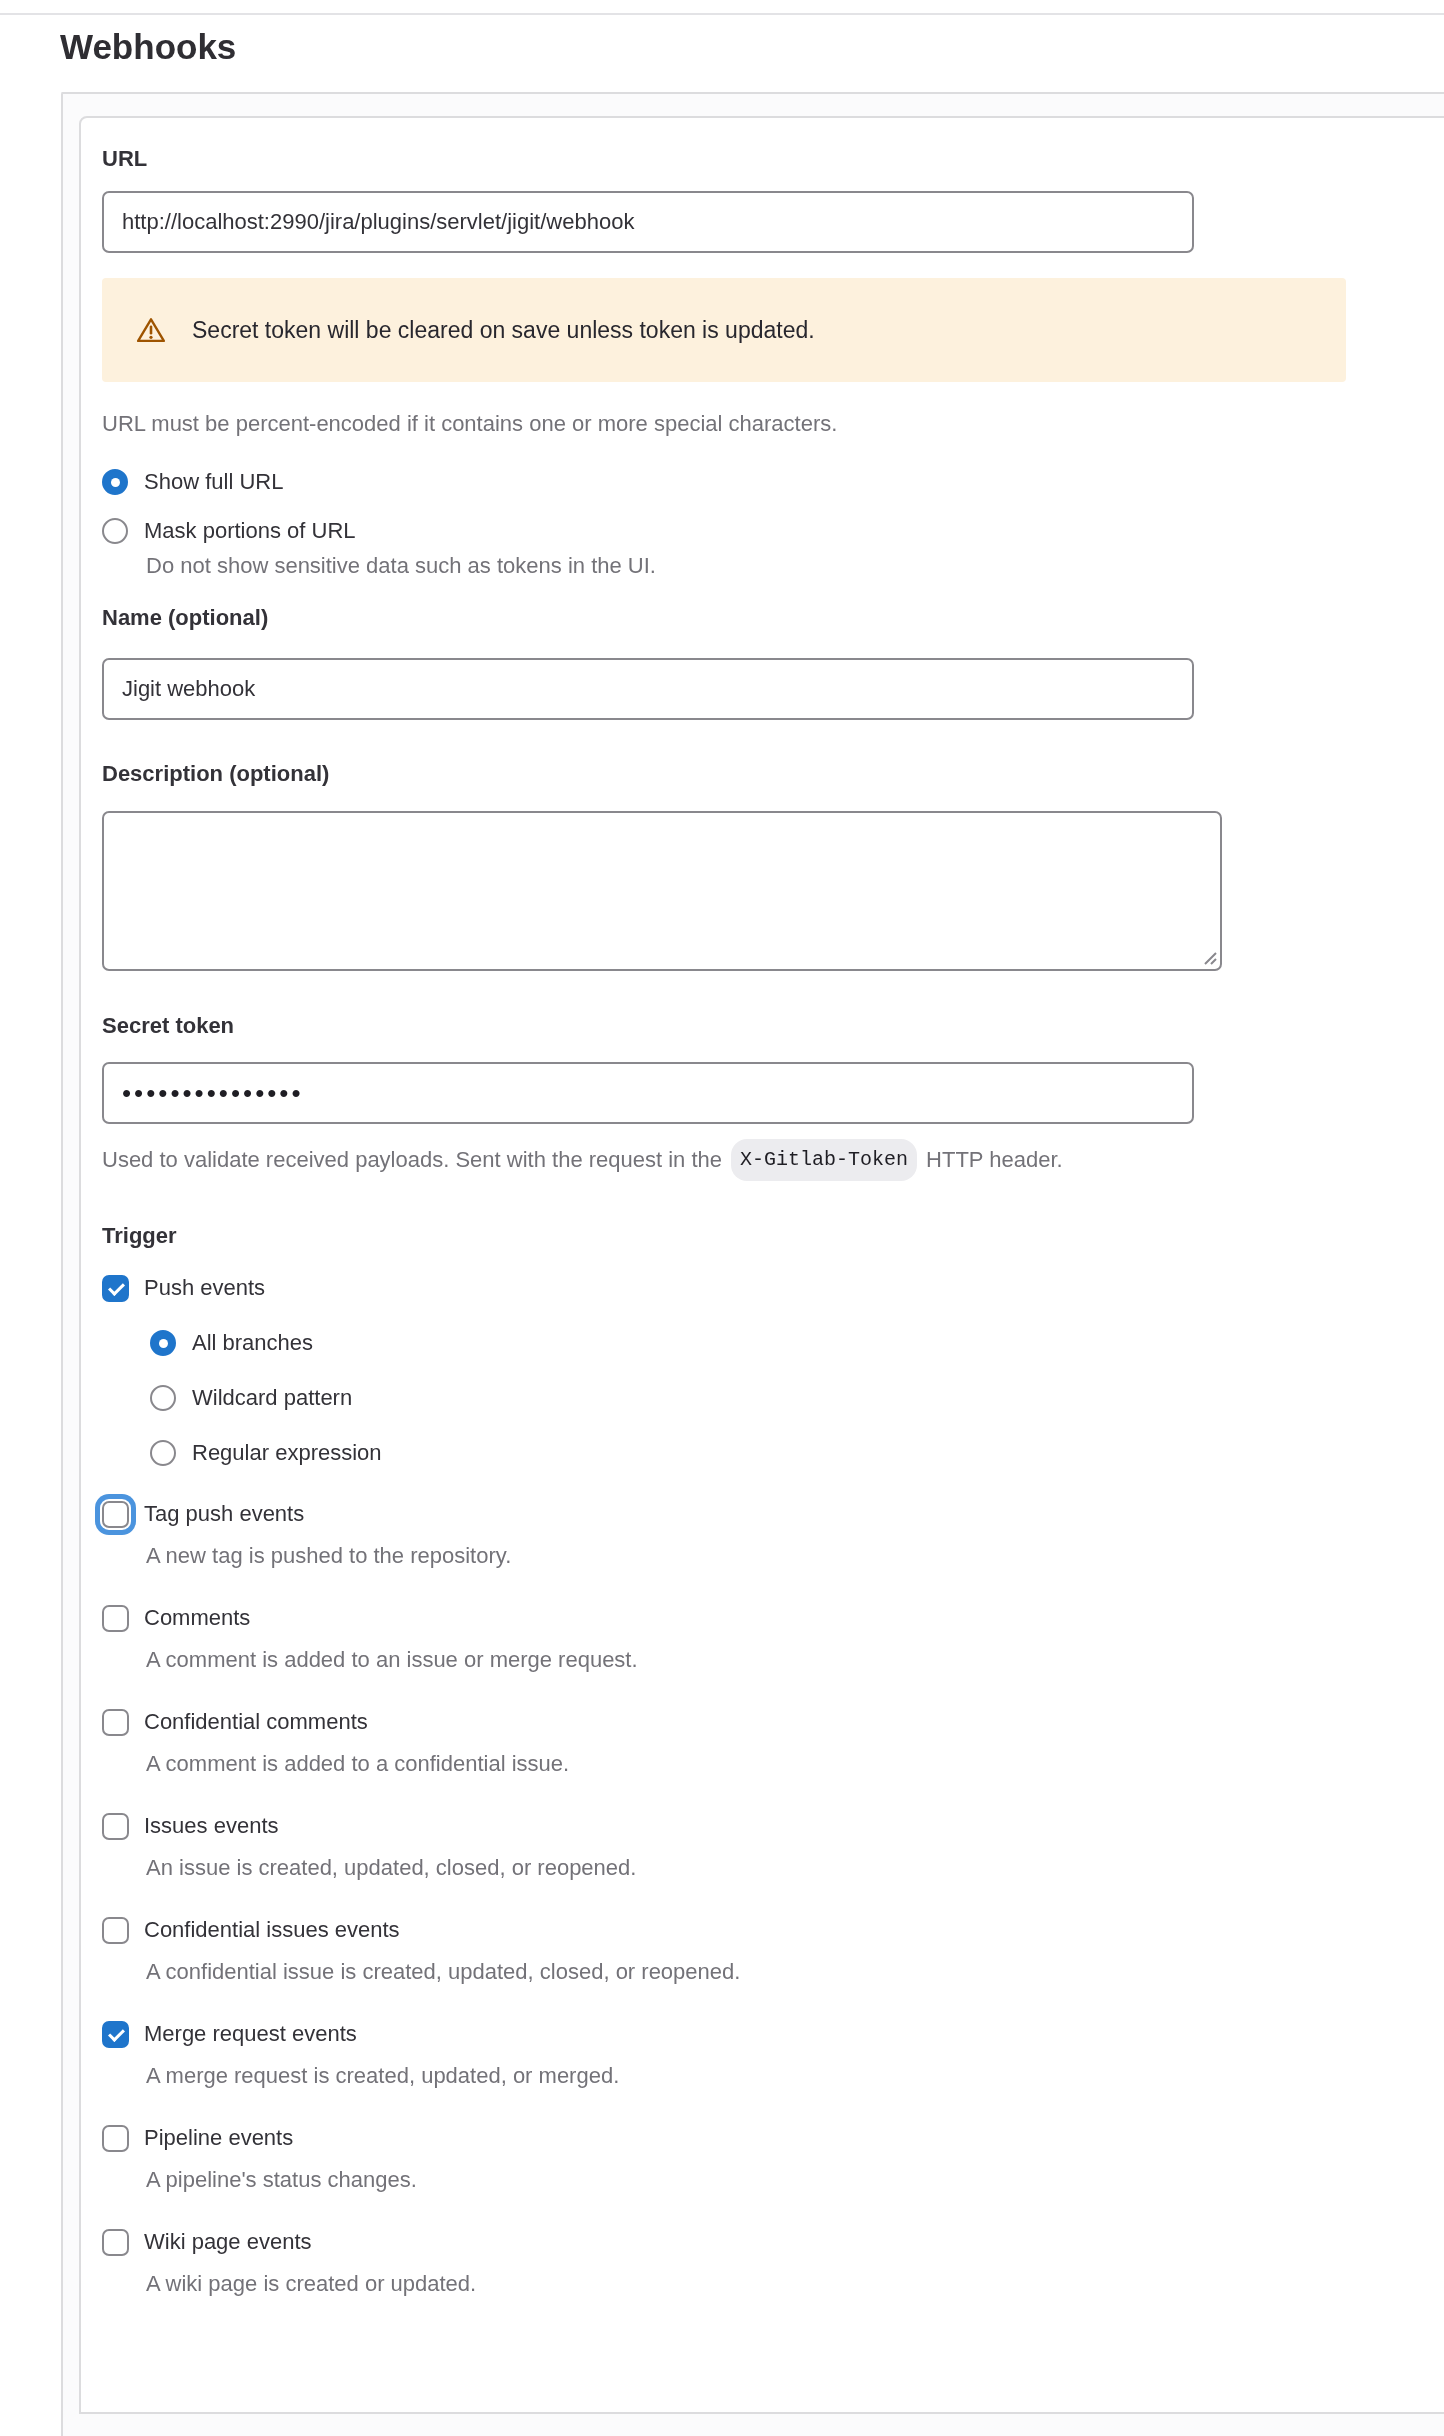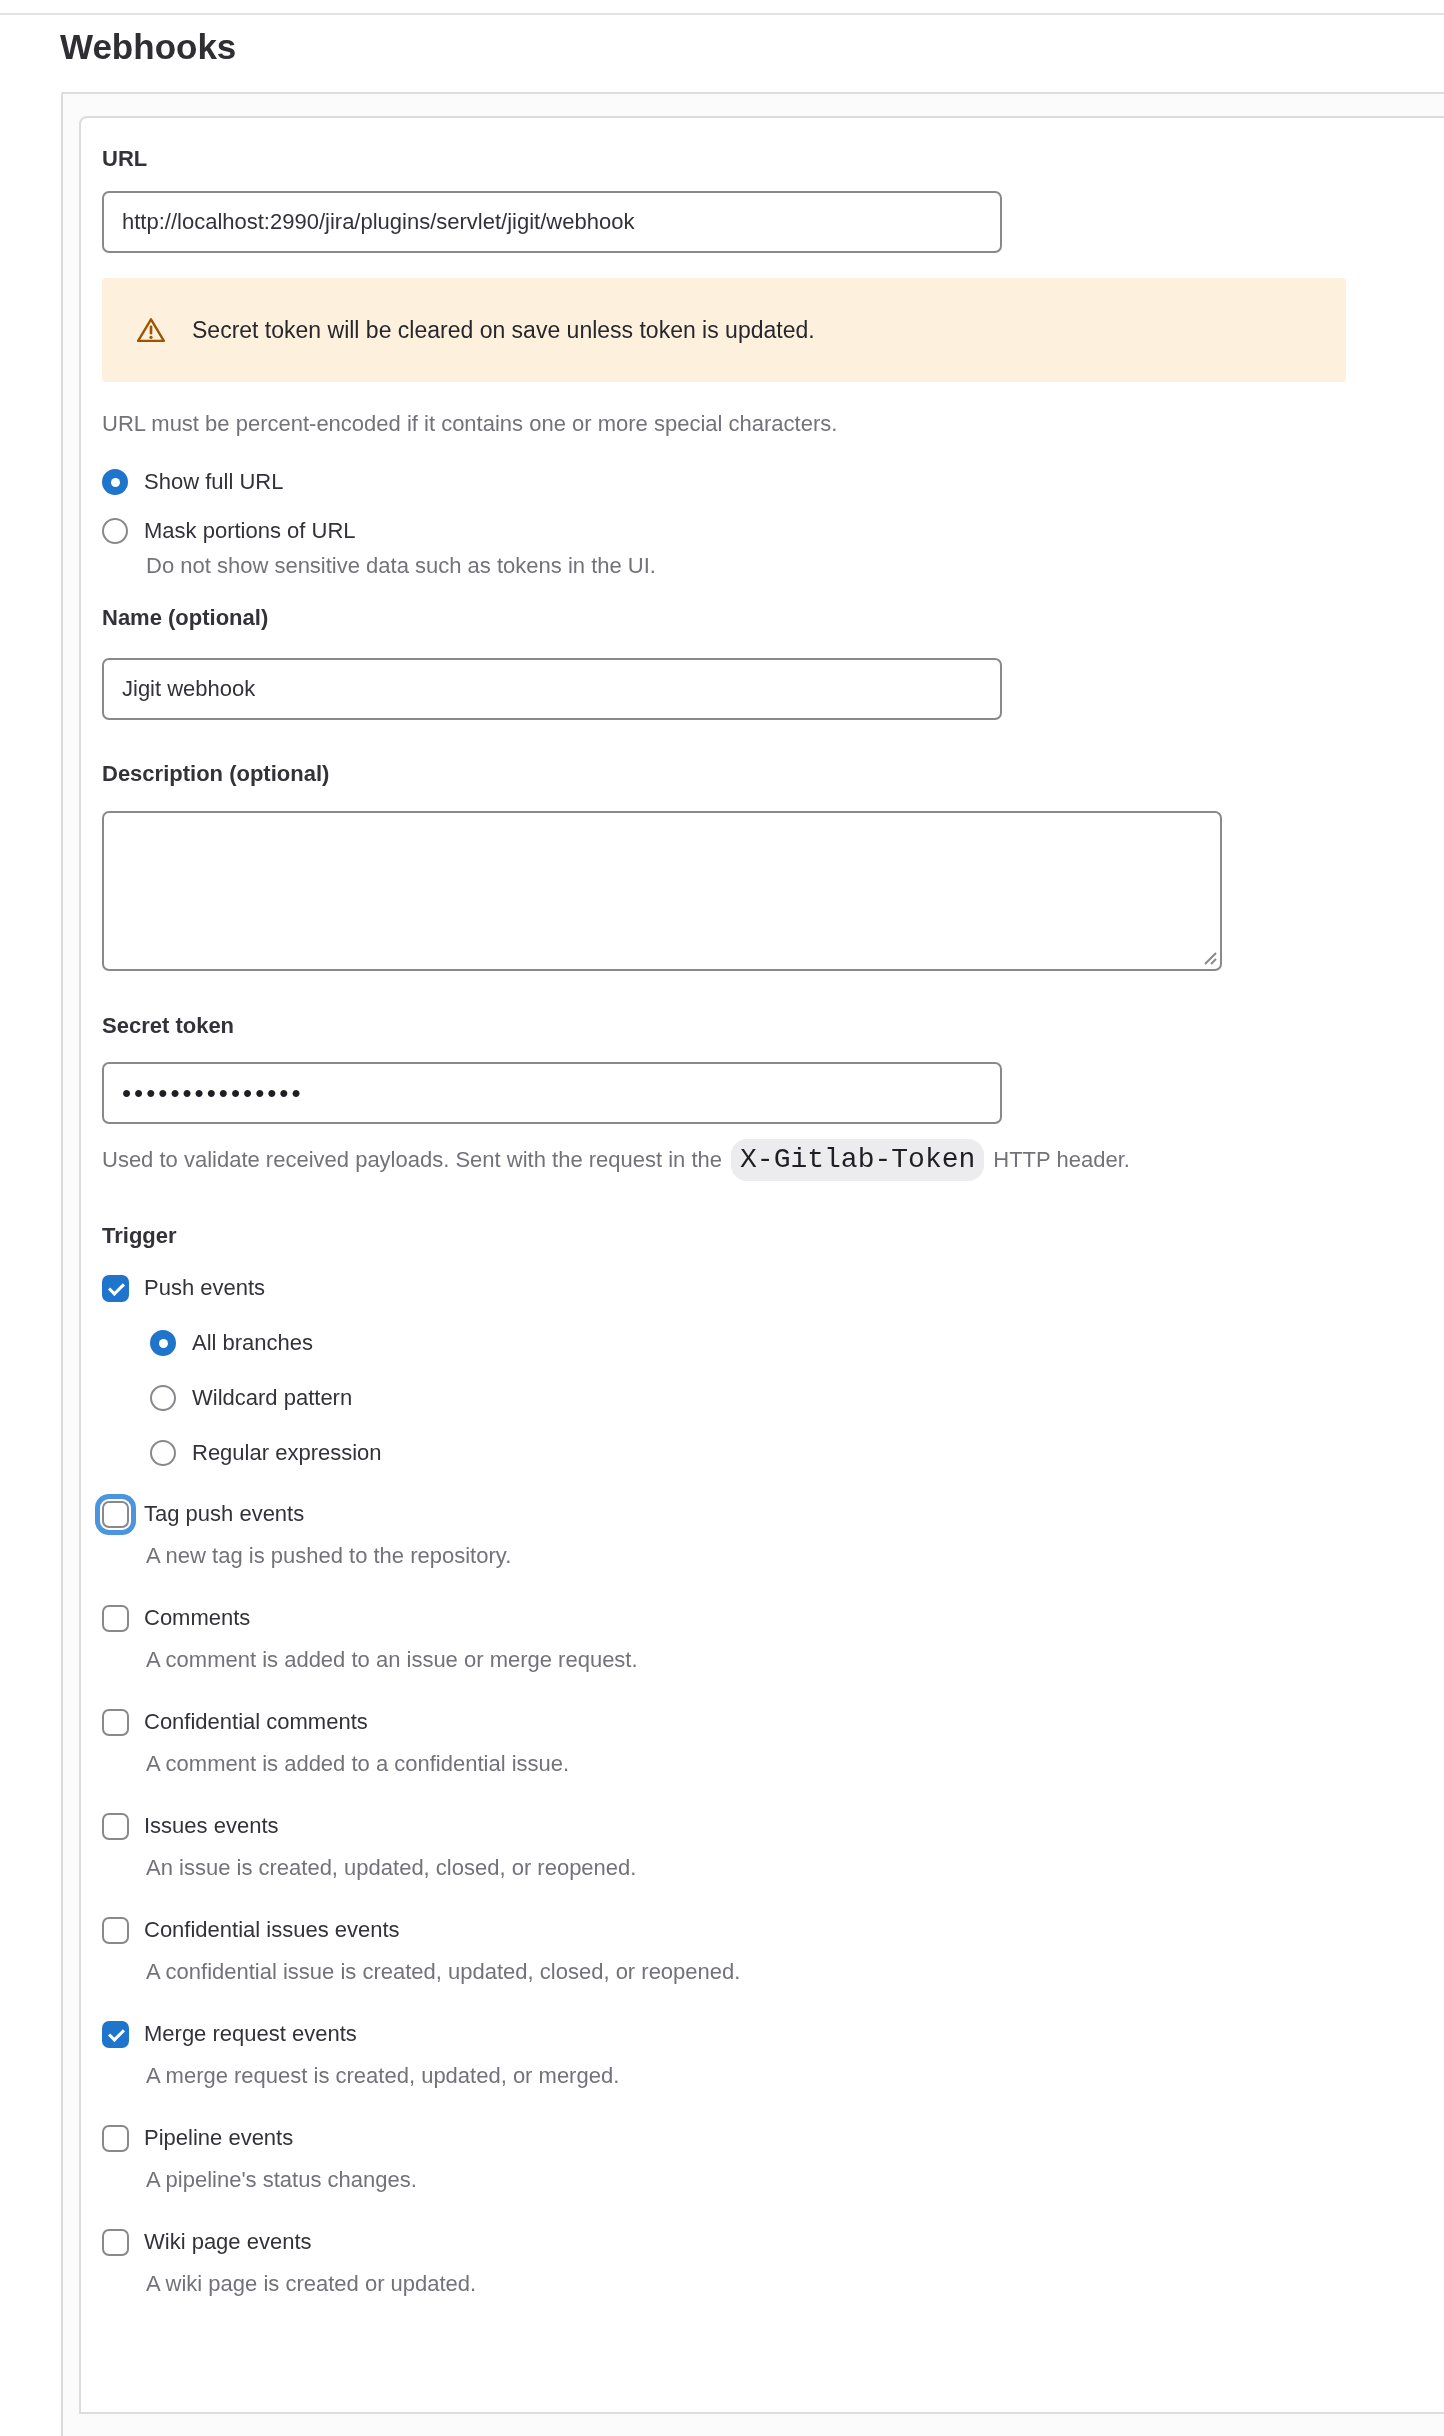--- a/index.html
+++ b/index.html
@@ -20,21 +20,21 @@
     width:1420px;box-sizing:border-box;background:#fff;
     border:2px solid #dcdcde;border-radius:8px 0 0 0;
     padding:28px 40px 80px 21px;
     display:flex;flex-direction:column;align-items:flex-start;
   }
 
   .field-label{font-size:22px;line-height:26px;font-weight:700;color:#333238;margin:0;}
   .help-text{font-size:22px;line-height:28px;color:#737278;}
 
   .text-input{
-    width:900px;height:62px;box-sizing:border-box;background:#fff;
+    width:1092px;height:62px;box-sizing:border-box;background:#fff;
     border:2px solid #89888d;border-radius:7px;padding:0 18px;
     font-family:inherit;font-size:22px;color:#333238;outline:none;
   }
   .text-input.secret{font-size:26px;letter-spacing:3px;color:#1f1e24;}
 
   .textarea-wrap{position:relative;}
   .textarea{
     width:1120px;height:160px;box-sizing:border-box;display:block;
     border:2px solid #89888d;border-radius:7px;resize:none;outline:none;
     font-family:inherit;font-size:22px;color:#333238;padding:12px 18px;background:#fff;
@@ -65,21 +65,21 @@
     background:#fff;position:relative;flex:none;
   }
   .checkbox.checked{background:#1f75cb;border-color:#1f75cb;}
   .checkbox.checked::after{
     content:'';position:absolute;left:5px;top:6px;width:12px;height:6px;
     border-left:3px solid #fff;border-bottom:3px solid #fff;transform:rotate(-45deg);
   }
   .checkbox.focused{box-shadow:0 0 0 2px #fff,0 0 0 7px #4b94de;}
 
   .code-chip{
-    font-family:"Liberation Mono", monospace;font-size:28px;color:#1f1e24;
+    font-family:"Liberation Mono", monospace;font-size:20px;color:#1f1e24;
     background:#ececef;border-radius:16px;padding:4px 9px;
   }
   .secret-help{display:flex;align-items:center;gap:9px;line-height:34px;}
 
   
   [data-name="url-input"]{margin-top:19px;}
   [data-name="warning-banner"]{margin-top:25px;}
   [data-name="url-help"]{margin-top:28px;}
   [data-name="radio-show-full-url"]{margin-top:30px;}
   [data-name="radio-mask-portions"]{margin-top:21px;}

